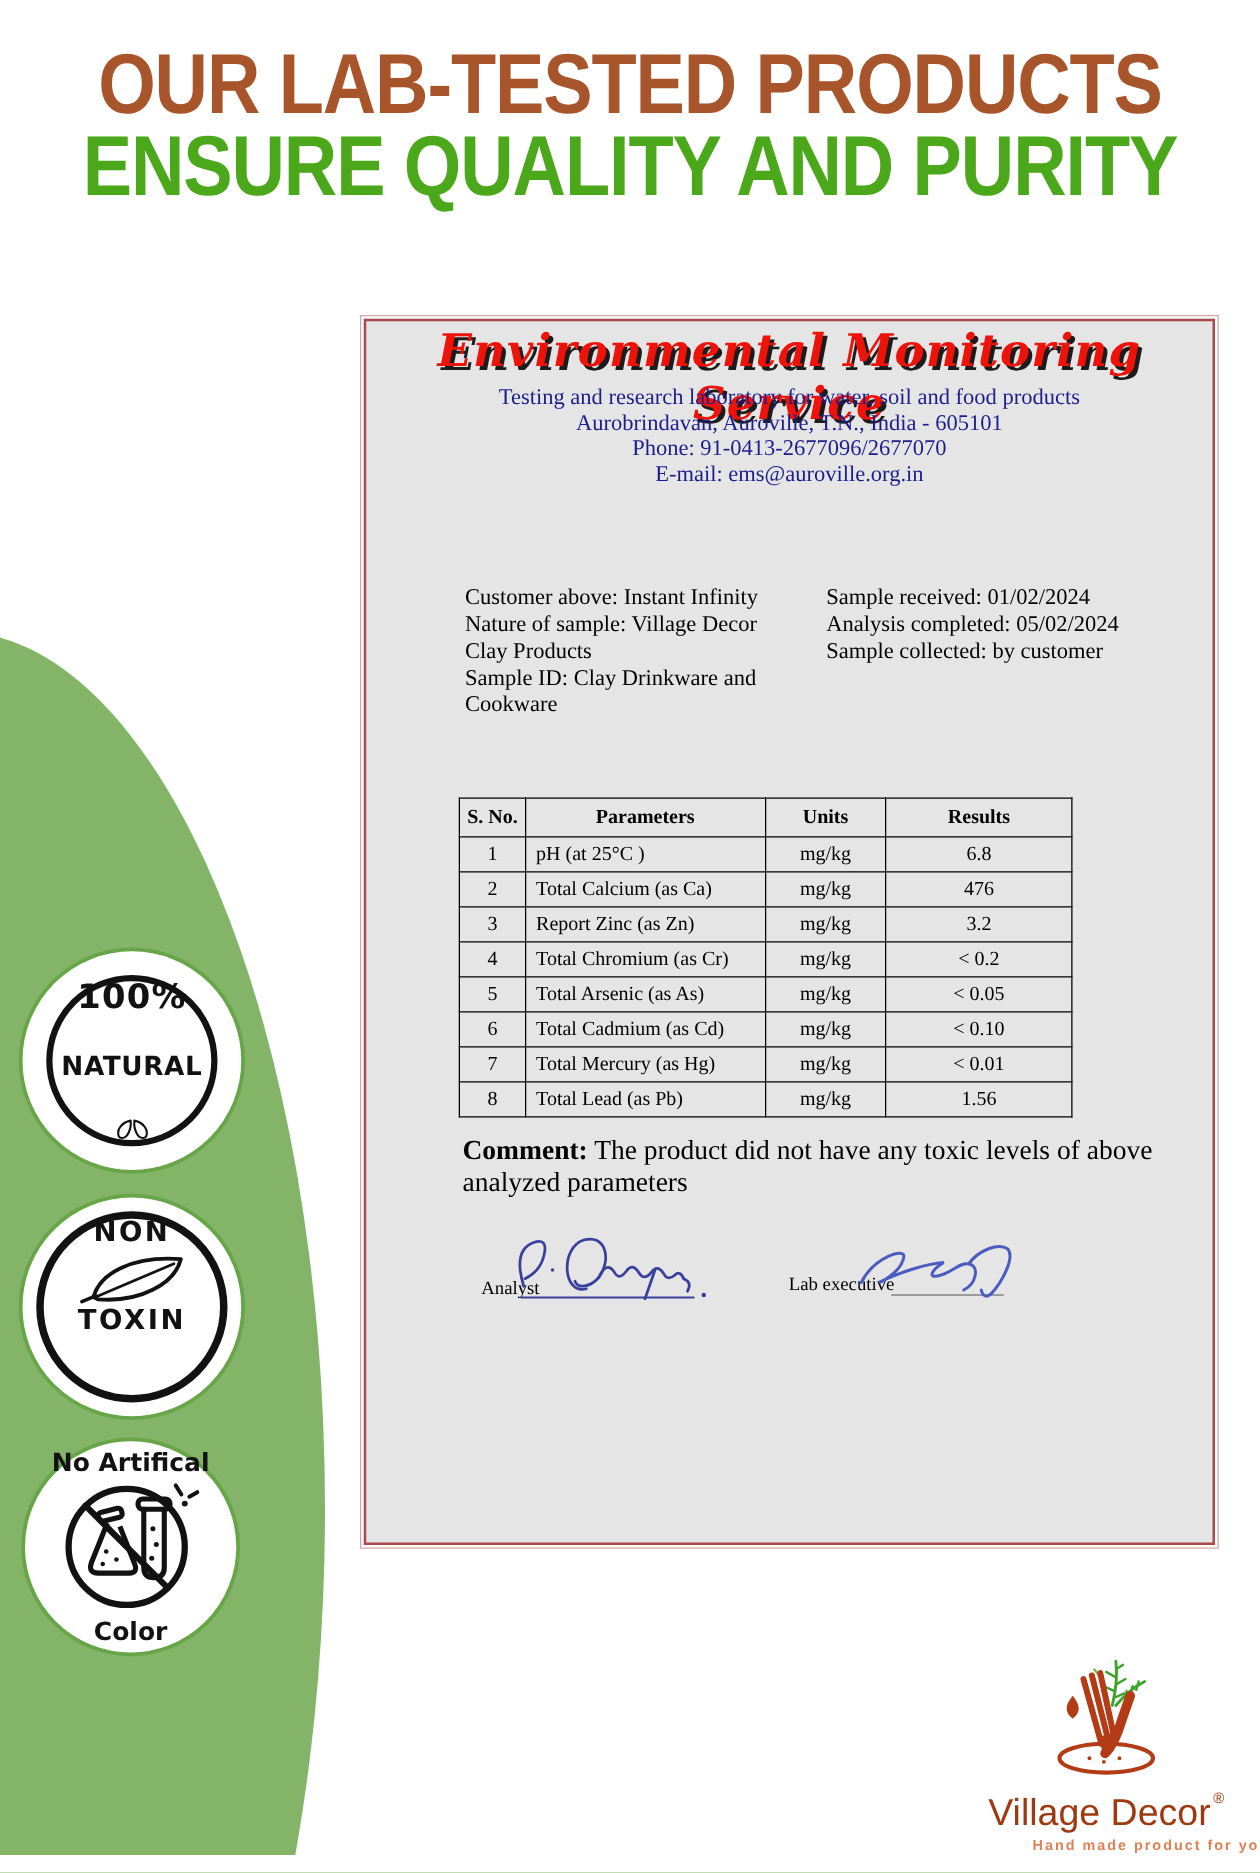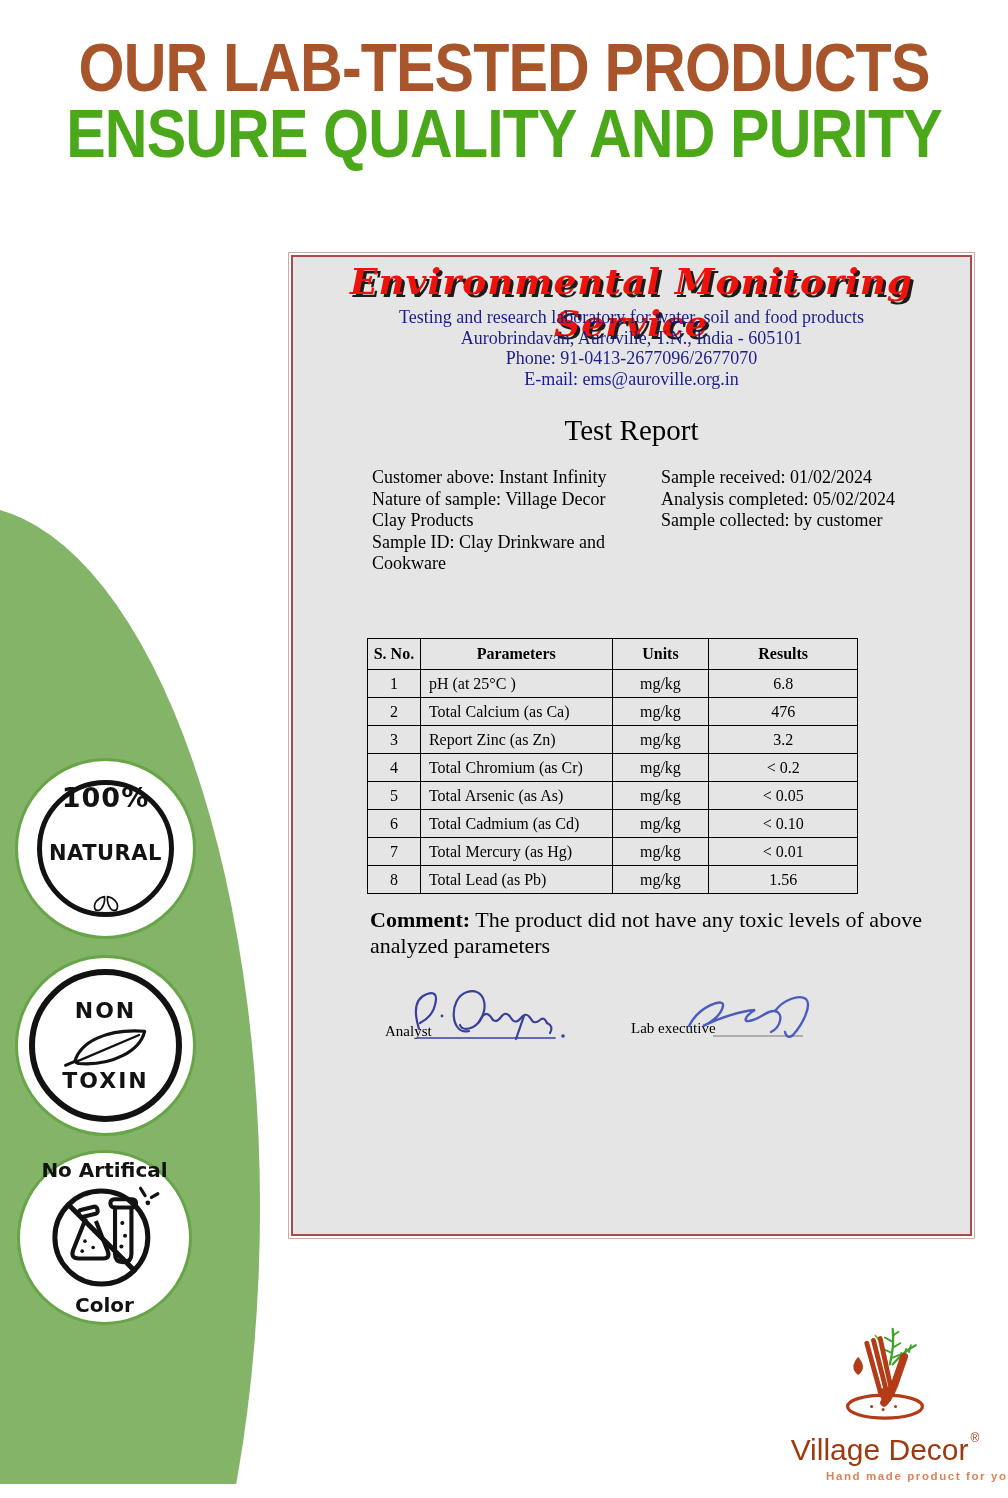--- a/index.html
+++ b/index.html
@@ -26,21 +26,21 @@
     justify-content:center; }
   .badge-natural { left:15px; top:758px; width:181px; height:181px; }
   .badge-nontoxin { left:15px; top:955px; width:181px; height:181px; }
   .badge-nocolor { left:17px; top:1150px; width:175px; height:175px; padding:6px 0; }
   .ring1 { width:137px; height:137px; border:5px solid #121212; border-radius:50%;
     display:flex; flex-direction:column; align-items:center; justify-content:center;
     font-family:"DejaVu Sans", sans-serif; color:#121212;gap:31px; }
   .ring1 .t1 { font-size:27px; font-weight:bold; letter-spacing:1px; line-height:26px; }
   .ring1 .t2 { font-size:21px; font-weight:bold; letter-spacing:0.5px; line-height:22px; }
   .ring2 { width:153px; height:153px; border:6px solid #121212; border-radius:50%;
-    display:flex; flex-direction:column; align-items:center; justify-content:center;
+    display:flex; flex-direction:column; align-items:center; justify-content:flex-start;
     font-family:"DejaVu Sans", sans-serif; color:#121212; }
   .ring2 .t { font-size:22px; font-weight:bold; letter-spacing:2px; line-height:24px; }
   .badge-nocolor .cap { font-family:"DejaVu Sans", sans-serif; font-weight:bold;
     font-size:20px; color:#121212; line-height:22px; }
 
   
   .doc { position:absolute; left:291px; top:255px; width:681px; height:981px;
     background:#e5e5e5; border:2px solid #AA4A4A; outline:1px solid #D2A7A7;
     outline-offset:2px; font-family:"Liberation Serif", serif; color:#000; }
   .ems-title { position:absolute; top:3px; left:0; width:100%; text-align:center;
@@ -145,21 +145,20 @@
 
   <div class="doc">
     <div class="ems-title">Environmental Monitoring Service</div>
     <div class="org">
       <div>Testing and research laboratory for water, soil and food products</div>
       <div>Aurobrindavan, Auroville, T.N., India - 605101</div>
       <div>Phone: 91-0413-2677096/2677070</div>
       <div>E-mail: ems@auroville.org.in</div>
     </div>
 
-    <div class="report-title">Test Report</div>
 
     <div class="details dl">
       <div>Customer above: Instant Infinity</div>
       <div>Nature of sample: Village Decor Clay Products</div>
       <div>Sample ID: Clay Drinkware and Cookware</div>
     </div>
     <div class="details dr">
       <div>Sample received: 01/02/2024</div>
       <div>Analysis completed: 05/02/2024</div>
       <div>Sample collected: by customer</div>

